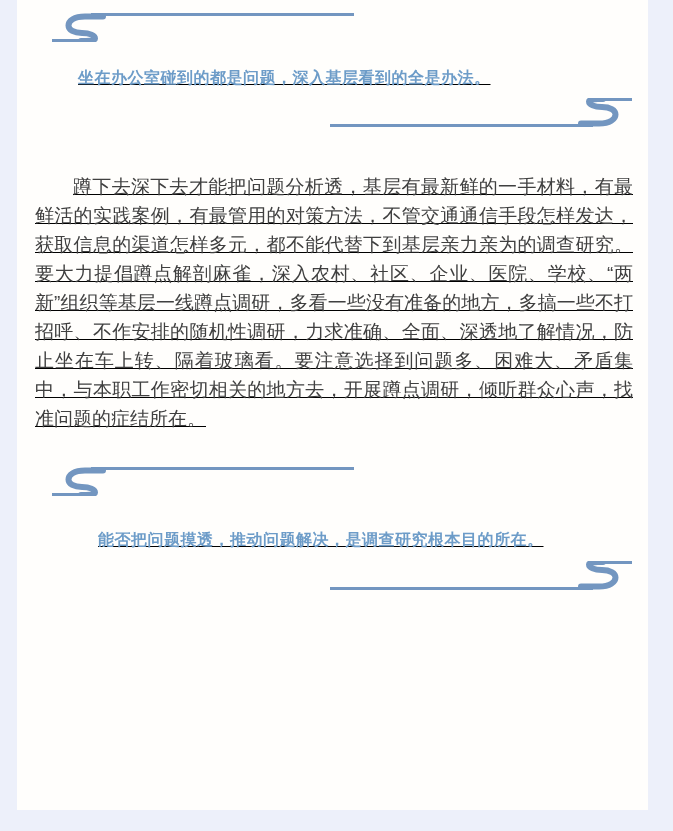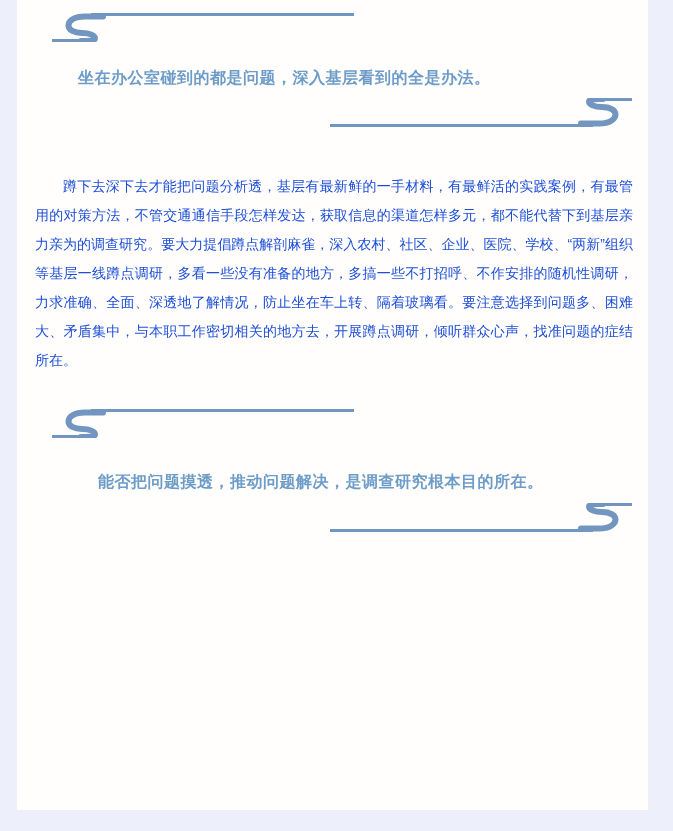--- a/index.html
+++ b/index.html
@@ -14,20 +14,21 @@
     position: relative;
   }
   .card {
     position: absolute;
     left: 17px; top: 0;
     width: 631px; height: 810px;
     background: #fffefc;
     display: flex;
     flex-direction: column;
     box-sizing: border-box;
+    text-decoration: underline;
   }
   .ornament {
     width: 311px; height: 30px;
     color: #7396c0;
     flex: 0 0 auto;
   }
   .ornament svg { display: block; width: 311px; height: 30px; }
   .orn-left-1  { margin: 12px 0 0 26px; }
   .orn-right-1 { margin: 8px 7px 0 auto; transform: rotate(180deg); }
   .orn-left-2  { margin: 33px 0 0 26px; }
@@ -37,23 +38,23 @@
     font-size: 16px;
     line-height: 24px;
     font-weight: bold;
     color: #6d9cc8;
     letter-spacing: 0.5px;
     flex: 0 0 auto;
   }
   .quote-2 { margin-top: 32px; margin-left: 65px; padding-left: 16px; }
   .body-paragraph {
     margin: 44px 15px 0 18px;
-    font-size: 14px;
+    font-size: 19px;
     line-height: 29px;
-    color: #1d4ed8;
+    color: #404040;
     text-align: justify;
     text-indent: 2em;
     letter-spacing: 0;
     flex: 0 0 auto;
   }
   .para-2 { margin-top: 42px; }
 </style>
 </head>
 <body>
 

